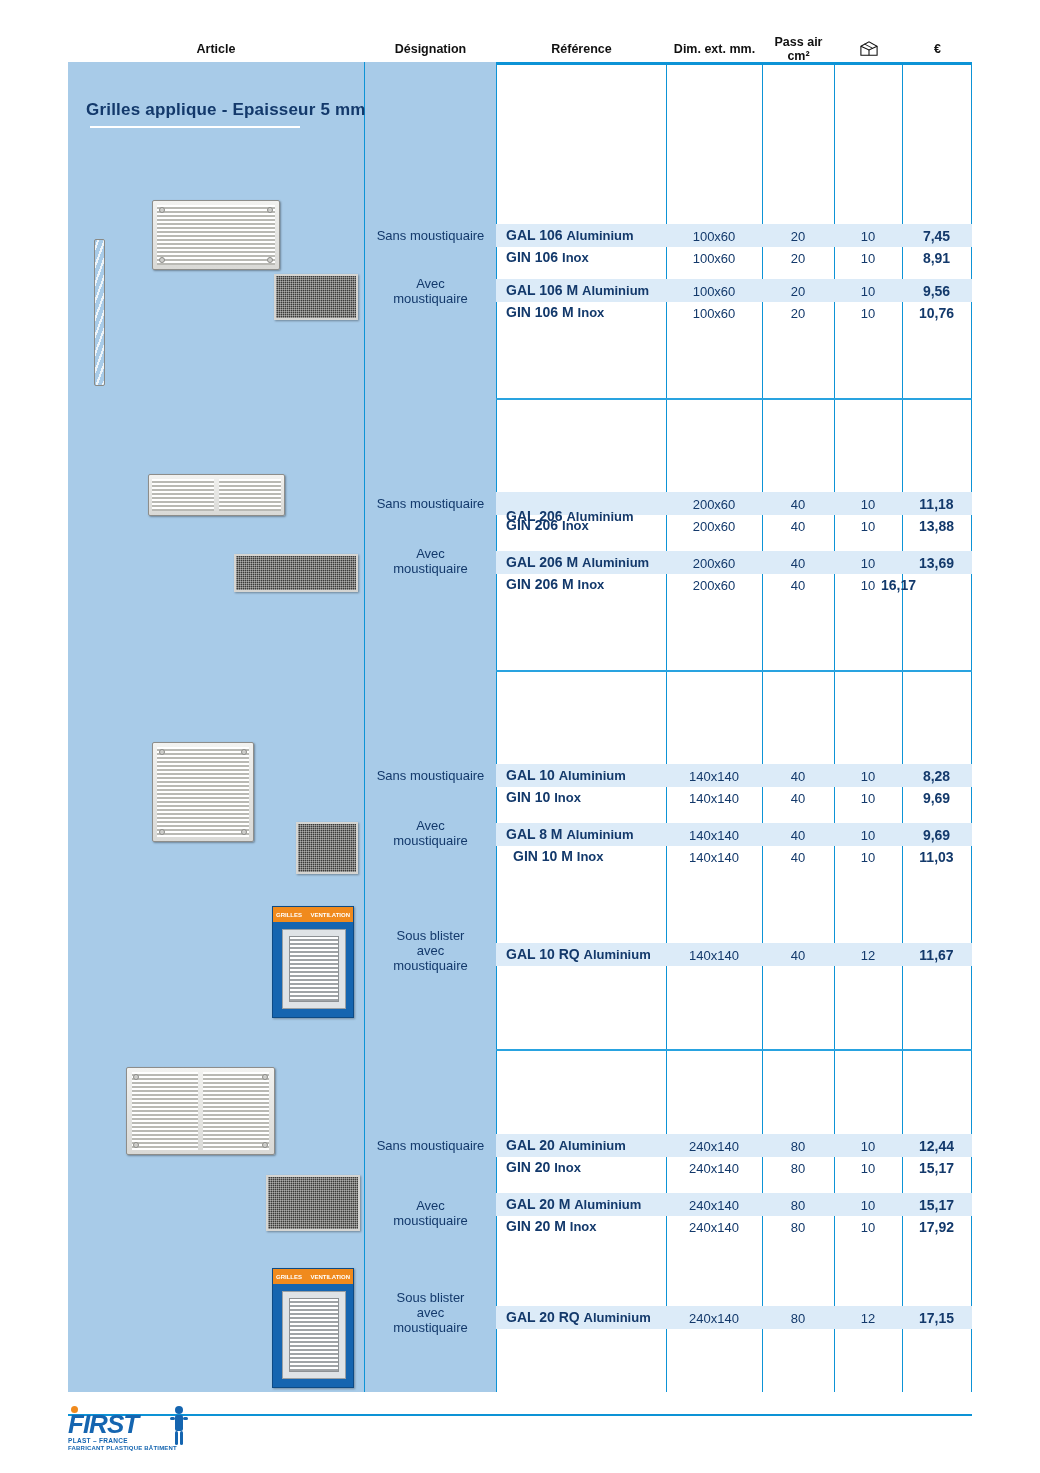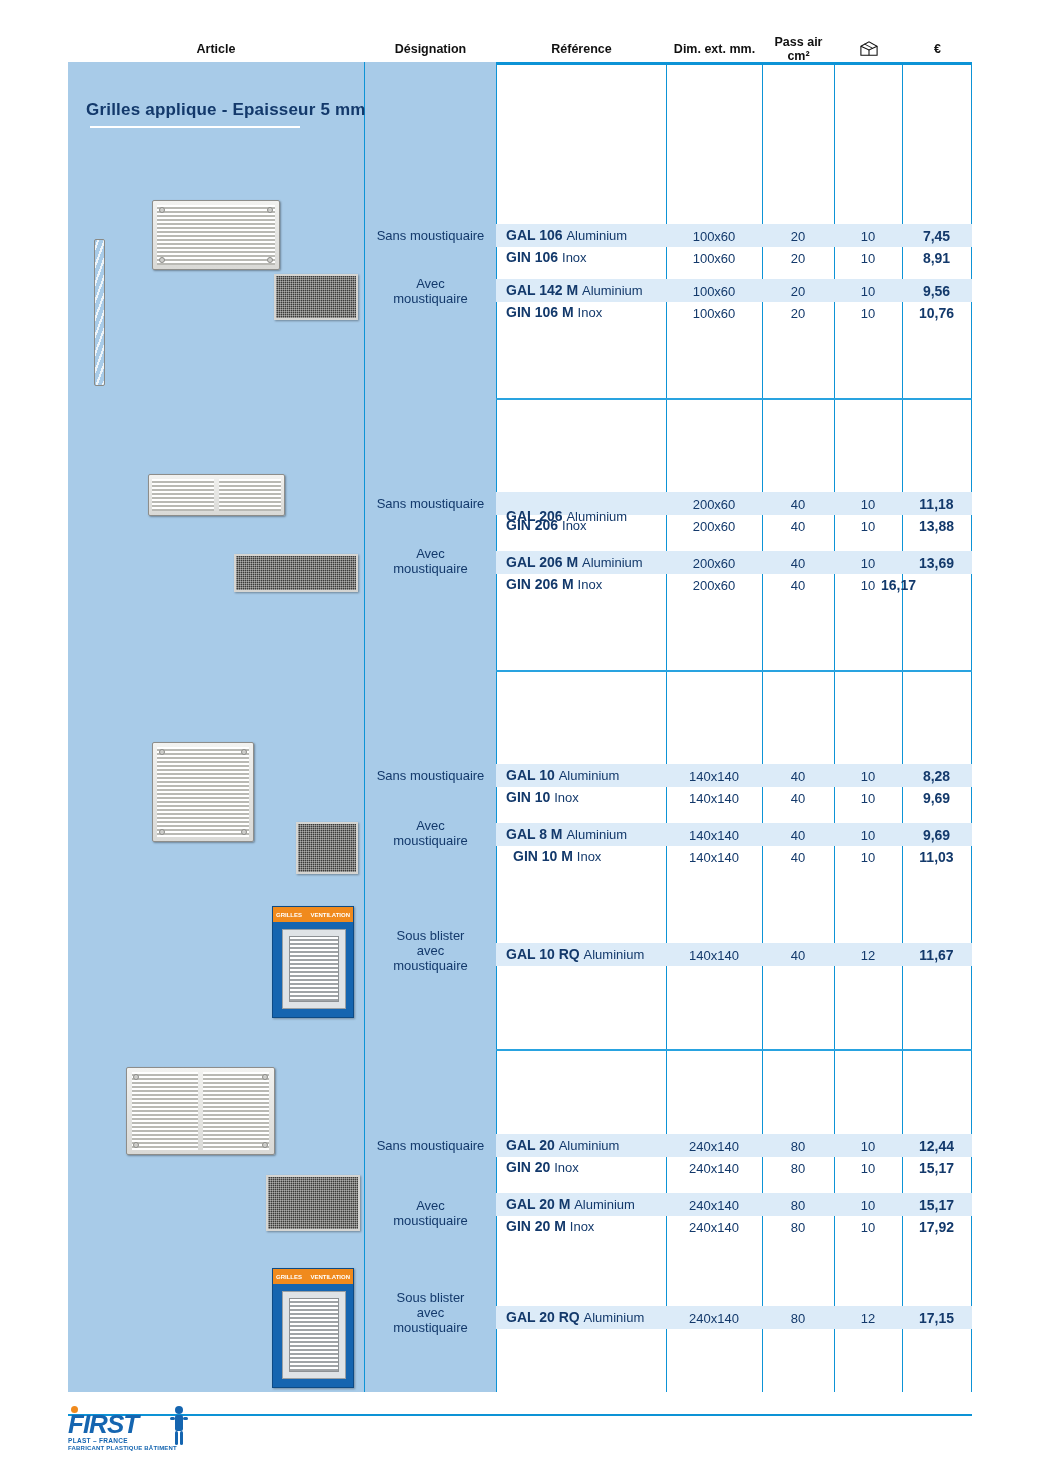--- a/index.html
+++ b/index.html
@@ -57,21 +57,21 @@
     font-size:13px;color:#13396b;line-height:15px;
   }
 
   .rowband{
     position:absolute;left:428px;width:476px;background:#dcebf8;
   }
   .ref{
     position:absolute;left:438px;font-size:14px;color:#13396b;white-space:nowrap;
   }
   .ref b{font-weight:bold;}
-  .ref span{font-weight:normal;font-size:13px;}
+  .ref span{font-weight:bold;font-size:13px;}
   .num{
     position:absolute;text-align:center;font-size:13px;color:#13396b;
   }
   .price{
     position:absolute;text-align:center;font-size:14px;font-weight:bold;color:#13396b;
   }
 
   .sep{position:absolute;left:428px;width:476px;height:2px;background:#29a3e0;}
 
   
@@ -200,21 +200,21 @@
     <div class="num" style="left:766px;width:68px;top:167px;">10</div>
     <div class="price" style="left:834px;width:69px;top:166px;">7,45</div>
 
     <div class="ref" style="top:187px;"><b>GIN 106</b> <span>Inox</span></div>
     <div class="num" style="left:598px;width:96px;top:189px;">100x60</div>
     <div class="num" style="left:694px;width:72px;top:189px;">20</div>
     <div class="num" style="left:766px;width:68px;top:189px;">10</div>
     <div class="price" style="left:834px;width:69px;top:188px;">8,91</div>
 
     <div class="rowband" style="top:217px;height:23px;"></div>
-    <div class="ref" style="top:220px;"><b>GAL 142 M</b> <span>Aluminium</span></div>
+    <div class="ref" style="top:220px;"><b>GAL 106 M</b> <span>Aluminium</span></div>
     <div class="num" style="left:598px;width:96px;top:222px;">100x60</div>
     <div class="num" style="left:694px;width:72px;top:222px;">20</div>
     <div class="num" style="left:766px;width:68px;top:222px;">10</div>
     <div class="price" style="left:834px;width:69px;top:221px;">9,56</div>
 
     <div class="ref" style="top:242px;"><b>GIN 106 M</b> <span>Inox</span></div>
     <div class="num" style="left:598px;width:96px;top:244px;">100x60</div>
     <div class="num" style="left:694px;width:72px;top:244px;">20</div>
     <div class="num" style="left:766px;width:68px;top:244px;">10</div>
     <div class="price" style="left:834px;width:69px;top:243px;">10,76</div>

